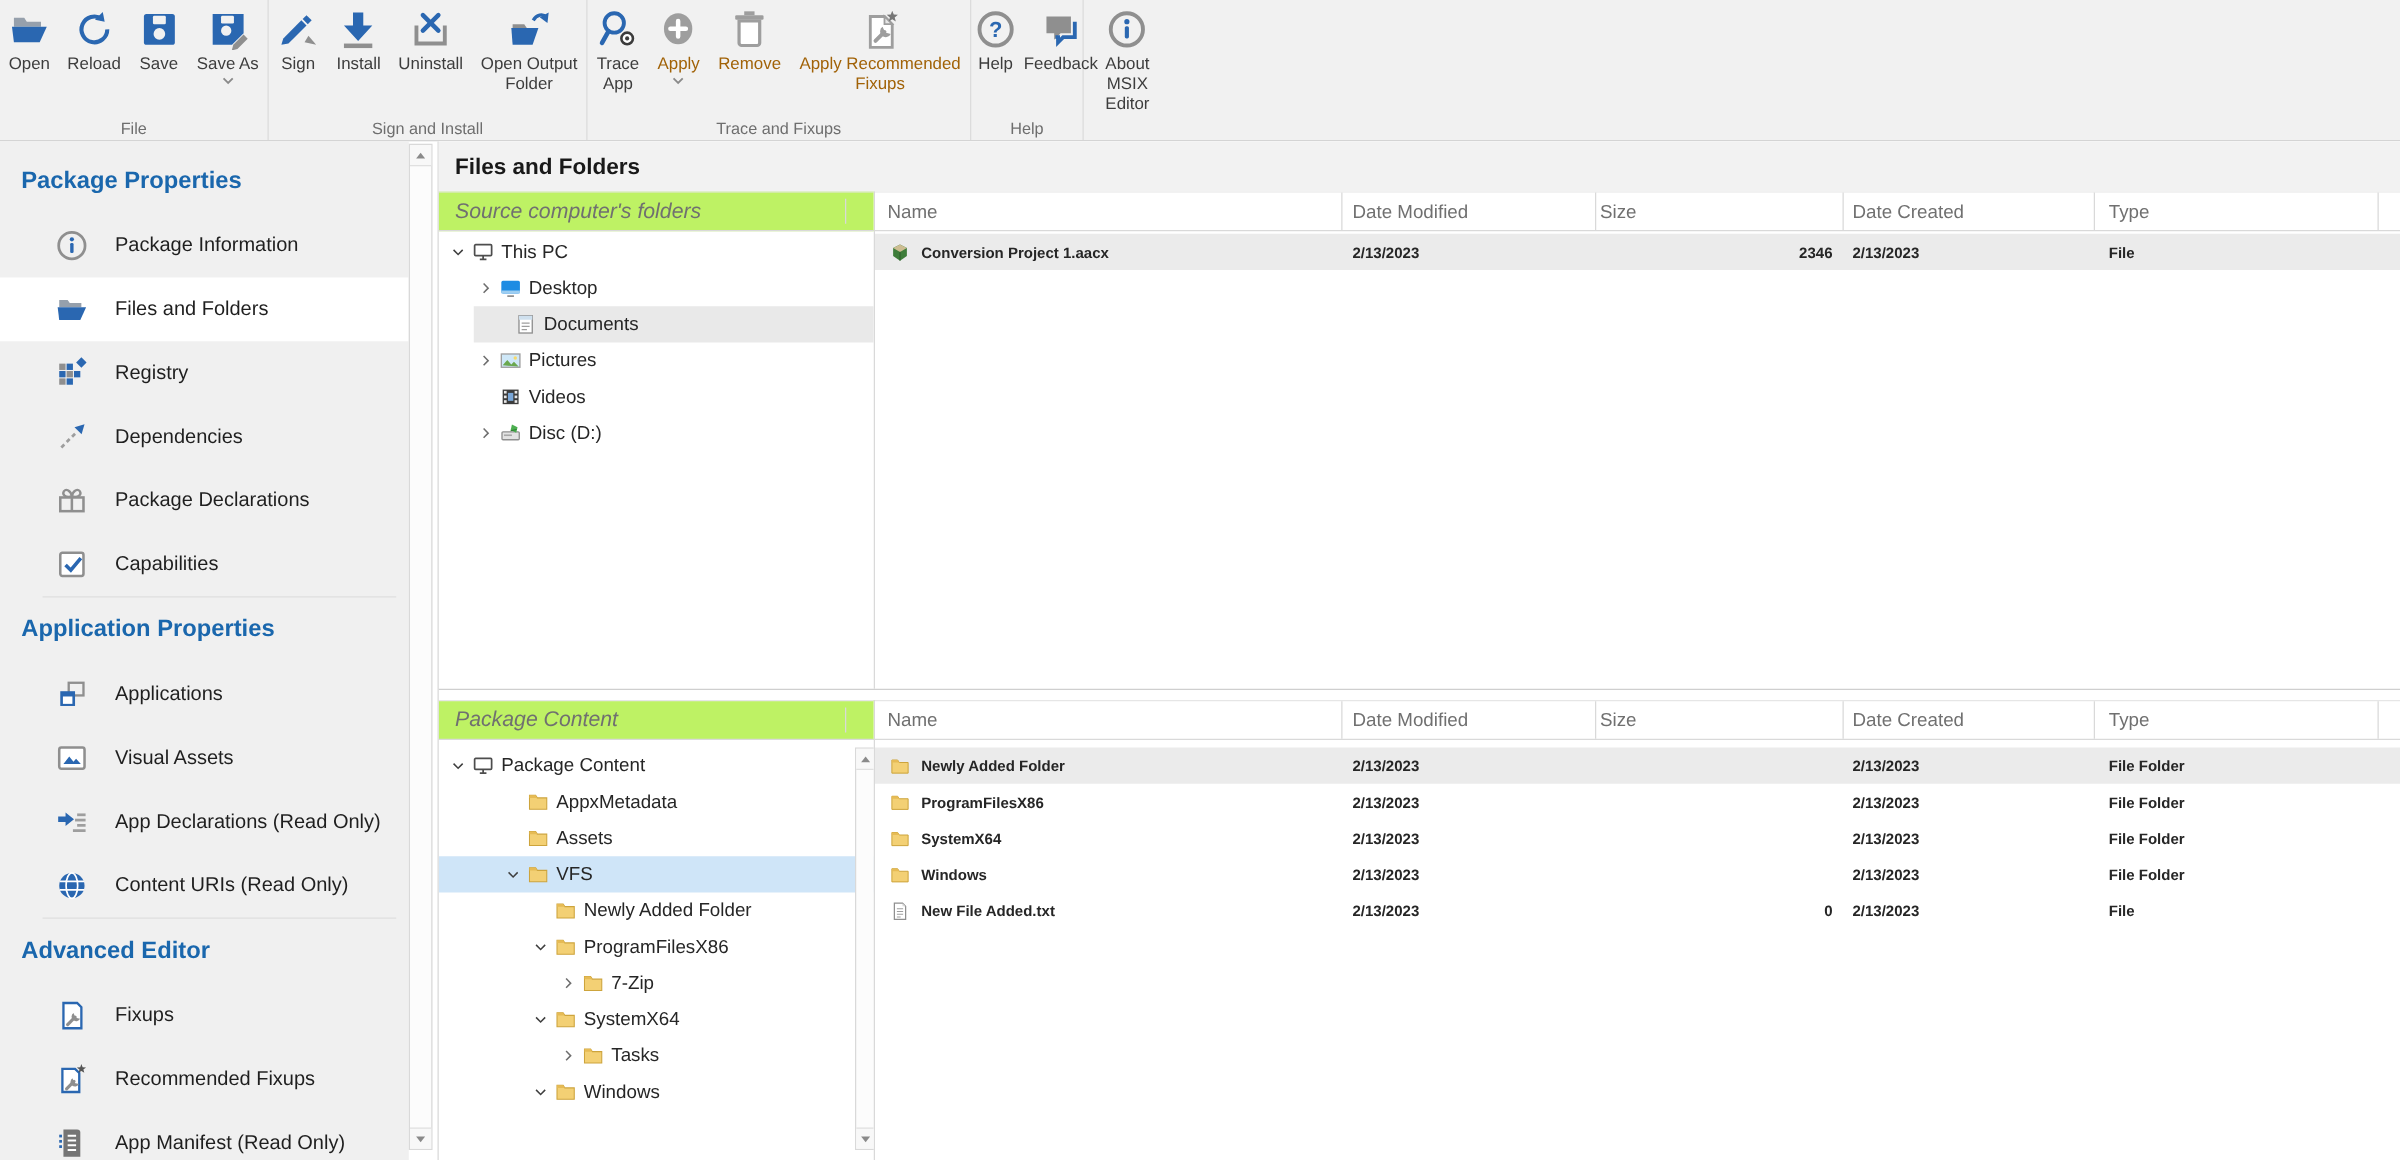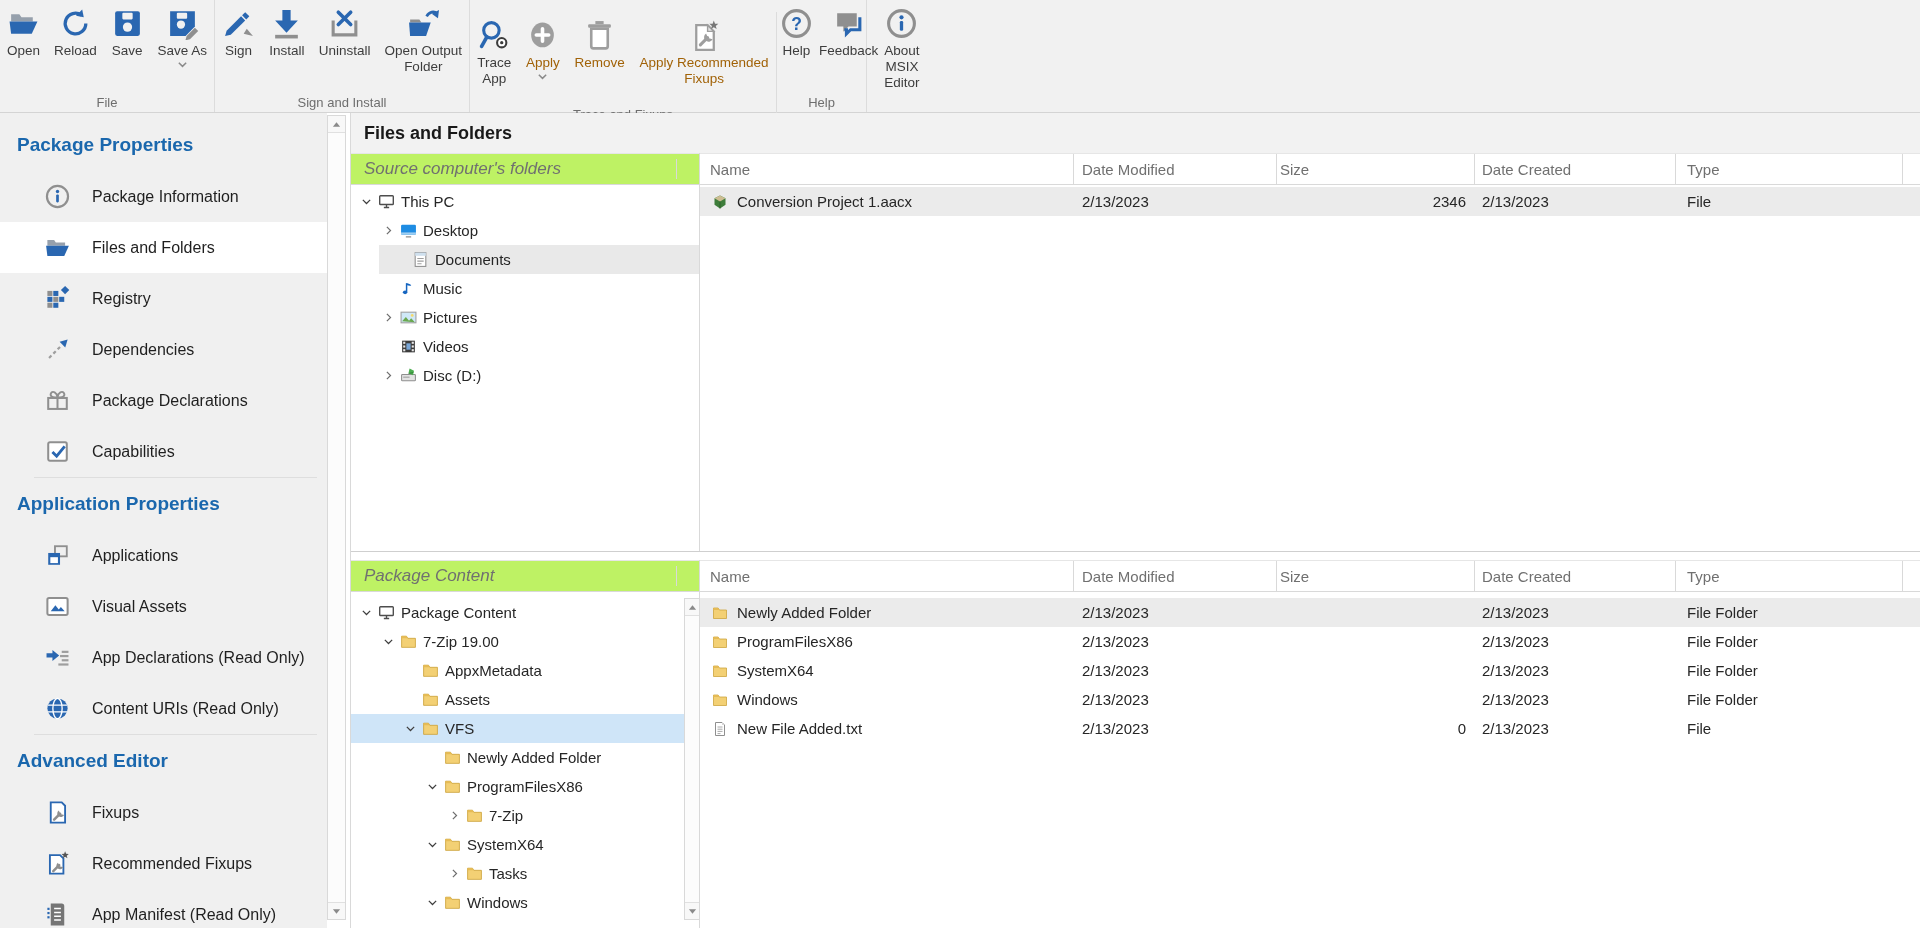--- a/index.html
+++ b/index.html
@@ -5,21 +5,21 @@
   * { margin:0; padding:0; box-sizing:border-box; }
   html,body { width:1920px; height:928px; overflow:hidden; }
   body { position:relative; font-family:"Liberation Sans", sans-serif; background:#ffffff; cursor:default; }
 
   
   #ribbon { position:absolute; top:0; left:0; right:0; height:113px; background:#f1f1f1;
             border-bottom:1px solid #d4d4d4; display:flex; }
   .rgroup { position:relative; height:100%; border-right:1px solid #dcdcdc; }
   #ribbon .rgroup:nth-child(1){ width:215px; }
   #ribbon .rgroup:nth-child(2){ width:255px; }
-  #ribbon .rgroup:nth-child(3){ width:307px;margin-top:12px; }
+  #ribbon .rgroup:nth-child(3){ width:307px; }
   #ribbon .rgroup:nth-child(4){ width:90px; }
   #ribbon .rgroup:nth-child(5){ width:209px; }
   .rgroup.filler { flex:1; border-right:none; }
   .rgroup .btns { display:flex; justify-content:space-around; align-items:flex-start; padding-top:5px; }
   .rbtn { display:flex; flex-direction:column; align-items:center; padding:2px 3px; }
   .ricon { width:33px; height:33px; margin-bottom:3px; }
   .ricon svg { width:100%; height:100%; display:block; }
   .rlabel { font-size:13.5px; color:#3d3d3d; text-align:center; line-height:16px; }
   .rbtn.disabled .rlabel { color:#a16207; }
   .ddchev { width:11px; height:8px; margin-top:2px; }
@@ -79,21 +79,21 @@
   .trow { height:29px; display:flex; align-items:center; font-size:15px; color:#262626; }
   .trow.sel-gray { background:#e9e9e9; }
   .trow.sel-blue { background:#cfe5f8; }
   .slot { width:18px; height:16px; flex:0 0 auto; display:flex; align-items:center; justify-content:center; }
   .slot svg { width:13px; height:13px; }
   .ticon { width:17px; height:17px; margin:0 6px 0 3px; flex:0 0 auto; }
   .ticon svg { width:100%; height:100%; display:block; }
 
   .list-body { padding-top:2px; }
   #bottom-pane .list-body { padding-top:6px; }
-  .lrow { height:29px; position:relative; font-size:15px; color:#262626; }
+  .lrow { height:29px; position:relative; font-size:12px; color:#262626;font-weight:bold; }
   .lrow.sel { background:#ebebeb; }
   .cell { position:absolute; top:0; height:29px; display:flex; align-items:center; }
   .cb-name{ left:12px; } .cb-dm{ left:382px; }
   .cb-size{ left:430px; width:336px; justify-content:flex-end; }
   .cb-dc{ left:782px; } .cb-type{ left:987px; }
   .ficon { width:16px; height:16px; margin-right:9px; flex:0 0 auto; }
   .ficon svg { width:100%; height:100%; display:block; }
 </style>
 </head>
 <body>
@@ -532,31 +532,20 @@
           <div class="trow sel-gray" style="padding-left: 12px; margin-left: 28px;">
             <span class="slot"></span>
             <span class="ticon">
               <svg viewBox="0 0 16 16">
                 <rect x="3" y="1.5" width="10" height="13" fill="#fff" stroke="#8f8f8f"></rect>
                 <rect x="3" y="1.5" width="10" height="3" fill="#cfe0ee"></rect>
                 <path d="M5 7h6M5 9.5h6M5 12h4" stroke="#9e9e9e" stroke-width="1"></path>
               </svg>
             </span>
             <span>Documents</span>
-          </div>
-          <div class="trow" style="padding-left: 28px;">
-            <span class="slot"></span>
-            <span class="ticon">
-              <svg viewBox="0 0 16 16">
-                <path d="M6.2 3v8.2" stroke="#1565c0" stroke-width="1.4"></path>
-                <path d="M6.2 3c2 .6 3.6.4 4.4 2.1-.9.4-2.8.4-4.4-.4z" fill="#1565c0"></path>
-                <ellipse cx="4.8" cy="11.6" rx="2.1" ry="1.7" fill="#1565c0"></ellipse>
-              </svg>
-            </span>
-            <span>Music</span>
           </div>
           <div class="trow" style="padding-left: 28px;">
             <span class="slot">
               <svg viewBox="0 0 16 16">
                 <path d="M6 3.5L10.5 8 6 12.5" fill="none" stroke="#6e6e6e" stroke-width="1.5"></path>
               </svg>
             </span>
             <span class="ticon">
               <svg viewBox="0 0 16 16">
                 <rect x="1" y="3" width="14" height="10" fill="#cfe8f8" stroke="#9e9e9e"></rect>
@@ -649,34 +638,20 @@
               </svg>
             </span>
             <span class="ticon">
               <svg viewBox="0 0 16 16">
                 <rect x="1.6" y="2.6" width="12.8" height="8.2" rx="0.8" fill="#fff" stroke="#4d4d4d" stroke-width="1.3"></rect>
                 <path d="M5.5 13.6h5M8 11v2.4" stroke="#4d4d4d" stroke-width="1.3"></path>
               </svg>
             </span>
             <span>Package Content</span>
           </div>
-          <div class="trow" style="padding-left: 28px;">
-            <span class="slot">
-              <svg viewBox="0 0 16 16">
-                <path d="M3.5 6l4.5 4.5L12.5 6" fill="none" stroke="#3f3f3f" stroke-width="1.5"></path>
-              </svg>
-            </span>
-            <span class="ticon">
-              <svg viewBox="0 0 16 16">
-                <path d="M1.5 3h4.6l1.3 2h7.1v8.5H1.5z" fill="#f3d074" stroke="#cda43c" stroke-width="0.8"></path>
-                <path d="M1.5 3h4.6l1.3 2H1.5z" fill="#e6bb55"></path>
-              </svg>
-            </span>
-            <span>7-Zip 19.00</span>
-          </div>
           <div class="trow" style="padding-left: 50px;">
             <span class="slot"></span>
             <span class="ticon">
               <svg viewBox="0 0 16 16">
                 <path d="M1.5 3h4.6l1.3 2h7.1v8.5H1.5z" fill="#f3d074" stroke="#cda43c" stroke-width="0.8"></path>
                 <path d="M1.5 3h4.6l1.3 2H1.5z" fill="#e6bb55"></path>
               </svg>
             </span>
             <span>AppxMetadata</span>
           </div>

